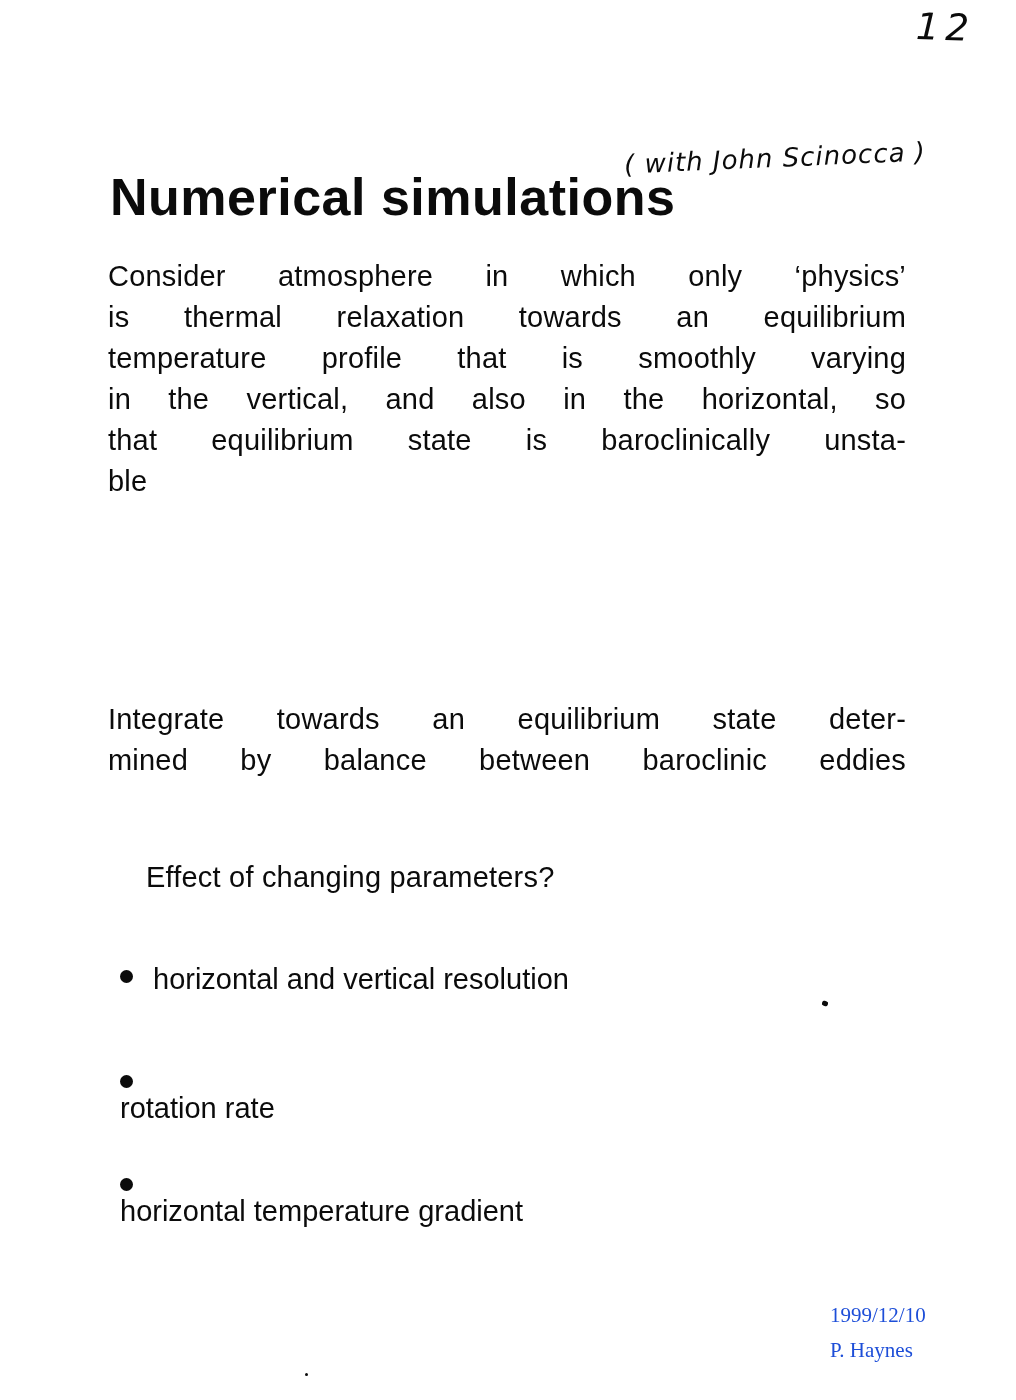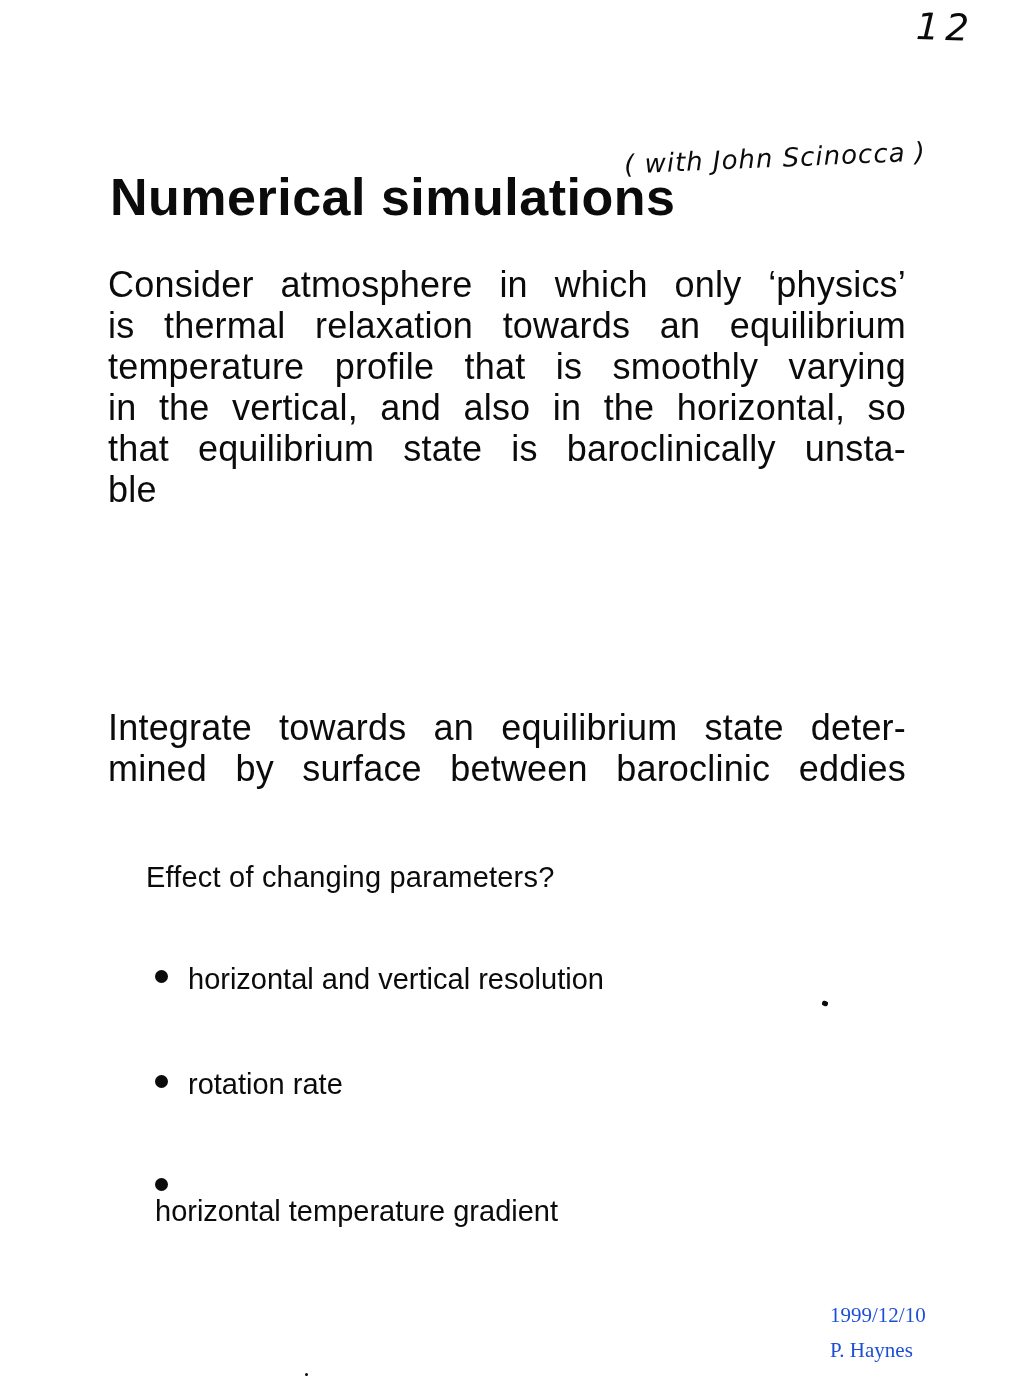--- a/index.html
+++ b/index.html
@@ -49,24 +49,23 @@
     font-size: 52px;
     font-weight: 700;
     letter-spacing: 0.5px;
     line-height: 40px;
   }
 
   .para {
     position: absolute;
     left: 108px;
     width: 798px;
-    font-size: 36px;
+    font-size: 29px;
     line-height: 41px;
     letter-spacing: 0.2px;
-    margin-top: 8px;
   }
   .para .line {
     text-align: justify;
     text-align-last: justify;
   }
   .para .line.line-last {
     text-align-last: left;
   }
   .p1 { top: 256px; }
   .p2 { top: 542px; }
@@ -77,38 +76,38 @@
     left: 108px;
     top: 857px;
     font-size: 29px;
     line-height: 41px;
     letter-spacing: 0.2px;
     margin-left: 38px;
   }
 
   .bullet {
     position: absolute;
-    left: 155px;
+    left: 120px;
     width: 740px;
     font-size: 29px;
     line-height: 41px;
     display: flex;
     align-items: flex-start;
     text-align: center;
   }
   .bullet .dot {
     flex: 0 0 auto;
     width: 13px;
     height: 13px;
     border-radius: 50%;
     background: #0b0b0b;
     margin: 11px 20px 0 0;
   }
   .b1 { top: 959px; }
-  .b2 { top: 1064px; }
+  .b2 { top: 1064px; flex-direction: column; }
   .b3 { top: 1167px; flex-direction: column; }
 
   .footer {
     position: absolute;
     left: 830px;
     top: 1298px;
     font-family: "Liberation Serif", serif;
     font-size: 21px;
     line-height: 35px;
     color: #1d4ed8;
@@ -138,21 +137,21 @@
       <div class="line">is thermal relaxation towards an equilibrium</div>
       <div class="line">temperature profile that is smoothly varying</div>
       <div class="line">in the vertical, and also in the horizontal, so</div>
       <div class="line">that equilibrium state is baroclinically unsta-</div>
       <div class="line line-last">ble</div>
     </div>
 
 
   <div class="para p3">
       <div class="line">Integrate towards an equilibrium state deter-</div>
-      <div class="line">mined by surface between baroclinic eddies</div>
+      <div class="line">mined by balance between baroclinic eddies</div>
     </div>
 
   <div class="question">Effect of changing parameters?</div>
 
   <div class="bullet b1">
     <span class="dot"></span>
     <span>horizontal and vertical resolution</span>
   </div>
 
   <div class="bullet b2">

